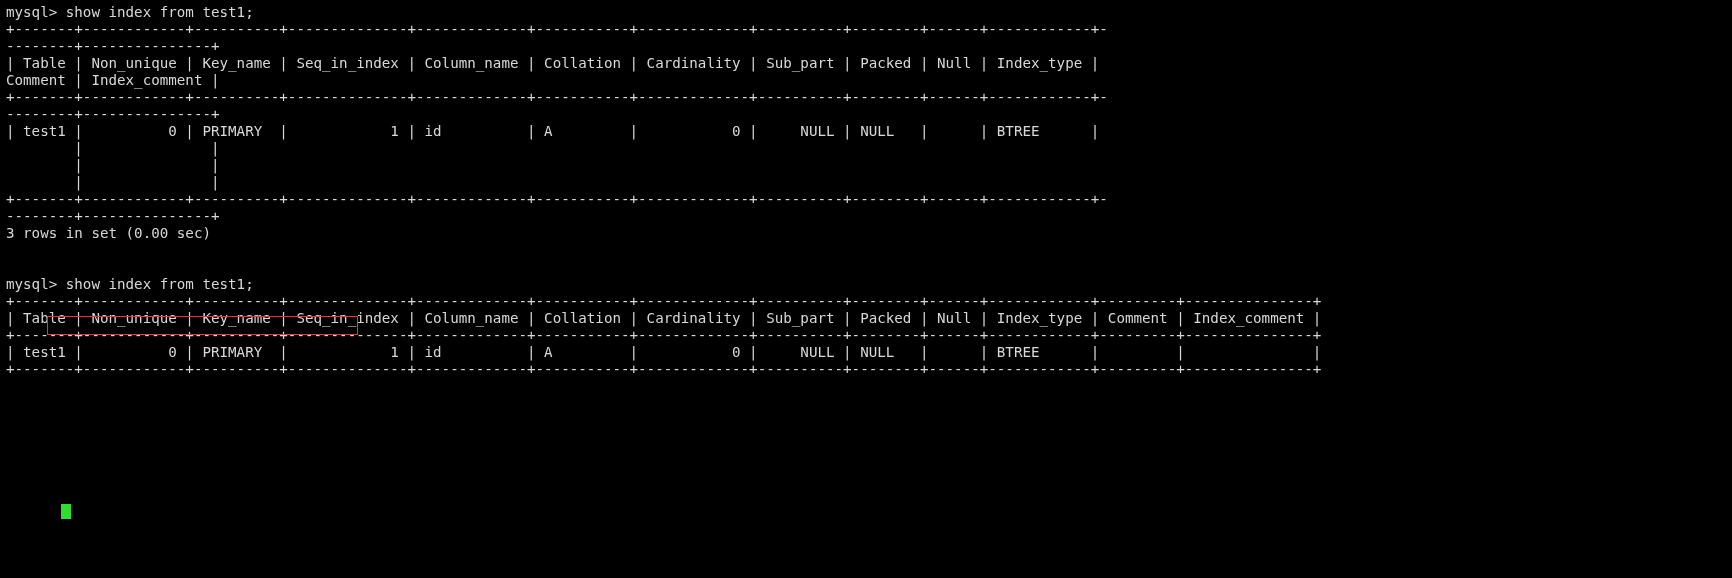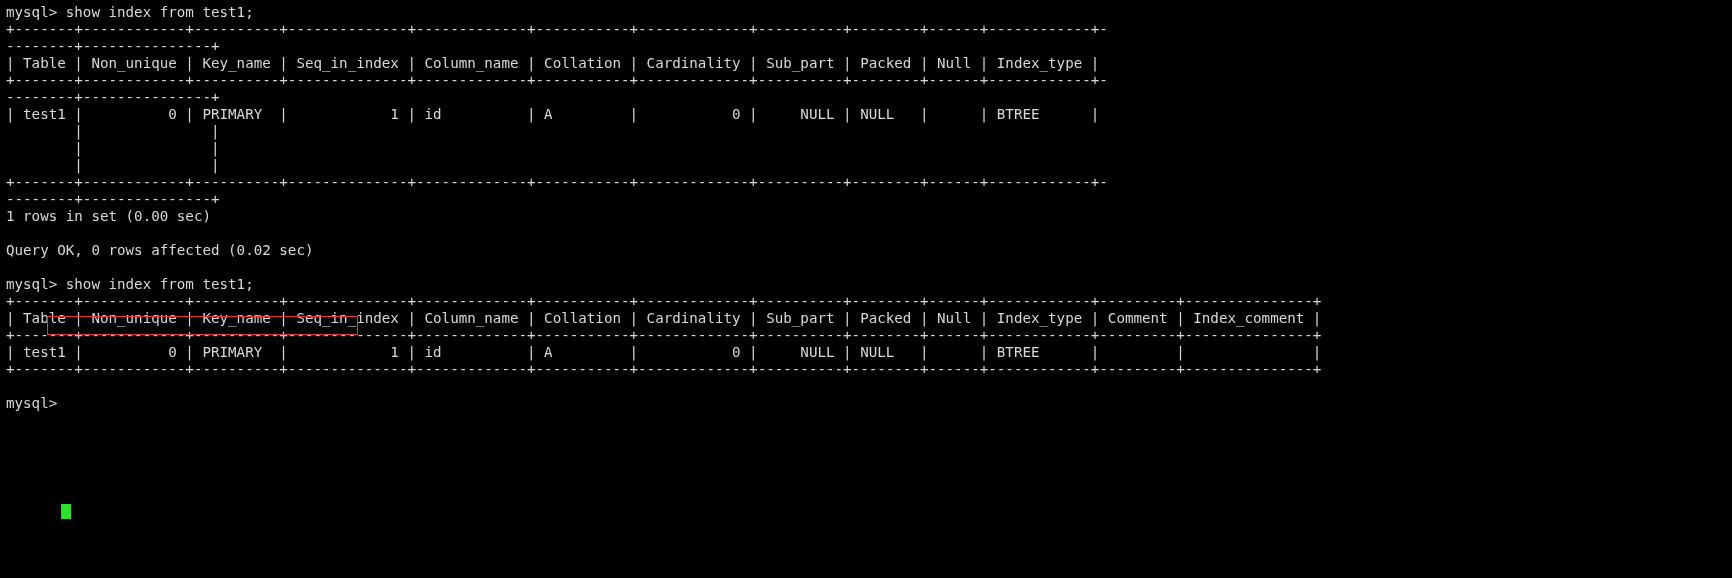--- a/index.html
+++ b/index.html
@@ -56,36 +56,35 @@
 </style>
 </head>
 <body>
 
 <div id="terminal">
   <div id="terminal-output">
       <div class="line">mysql&gt; show index from test1;</div>
       <div class="line">+-------+------------+----------+--------------+-------------+-----------+-------------+----------+--------+------+------------+-</div>
       <div class="line">--------+---------------+</div>
       <div class="line">| Table | Non_unique | Key_name | Seq_in_index | Column_name | Collation | Cardinality | Sub_part | Packed | Null | Index_type |</div>
+      <div class="line">Comment | Index_comment |</div>
       <div class="line">+-------+------------+----------+--------------+-------------+-----------+-------------+----------+--------+------+------------+-</div>
       <div class="line">--------+---------------+</div>
       <div class="line">| test1 |          0 | PRIMARY  |            1 | id          | A         |           0 |     NULL | NULL   |      | BTREE      |</div>
       <div class="line">        |               |</div>
       <div class="line">        |               |</div>
       <div class="line">        |               |</div>
       <div class="line">+-------+------------+----------+--------------+-------------+-----------+-------------+----------+--------+------+------------+-</div>
       <div class="line">--------+---------------+</div>
-      <div class="line">1 rows in set (0.00 sec)</div>
+      <div class="line">3 rows in set (0.00 sec)</div>
       <div class="line blank"></div>
-      <div class="line">Query OK, 0 rows affected (0.02 sec)</div>
       <div class="line blank"></div>
       <div class="line">mysql&gt; show index from test1;</div>
       <div class="line">+-------+------------+----------+--------------+-------------+-----------+-------------+----------+--------+------+------------+---------+---------------+</div>
       <div class="line">| Table | Non_unique | Key_name | Seq_in_index | Column_name | Collation | Cardinality | Sub_part | Packed | Null | Index_type | Comment | Index_comment |</div>
       <div class="line">+-------+------------+----------+--------------+-------------+-----------+-------------+----------+--------+------+------------+---------+---------------+</div>
       <div class="line">| test1 |          0 | PRIMARY  |            1 | id          | A         |           0 |     NULL | NULL   |      | BTREE      |         |               |</div>
       <div class="line">+-------+------------+----------+--------------+-------------+-----------+-------------+----------+--------+------+------------+---------+---------------+</div>
       <div class="line blank"></div>
-      <div class="line">mysql&gt; </div>
     </div>
   <div id="command-highlight-box"></div>
   <div id="cursor-block"></div>
 </div>
 
 </body></html>

